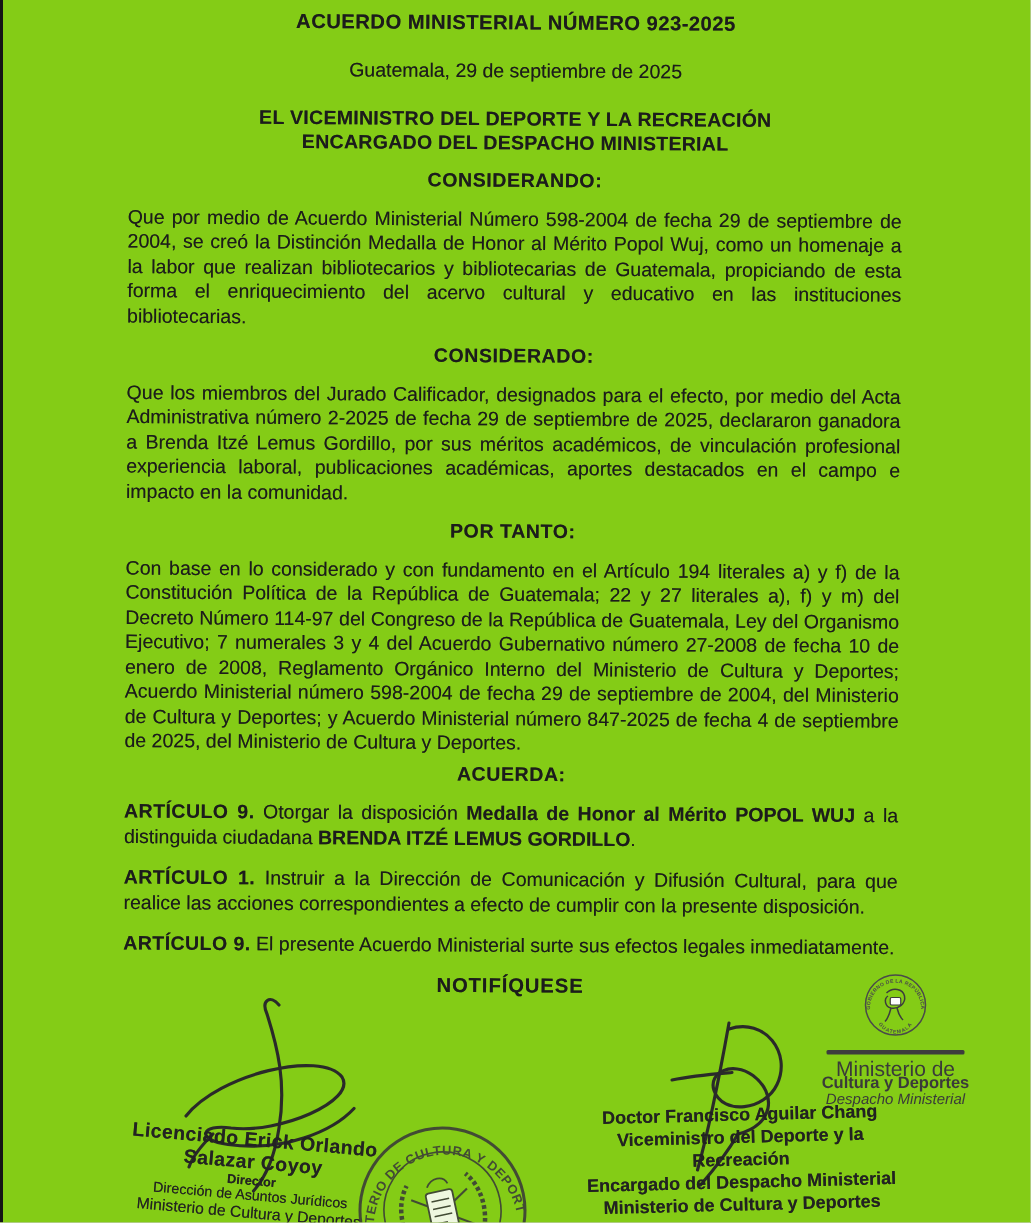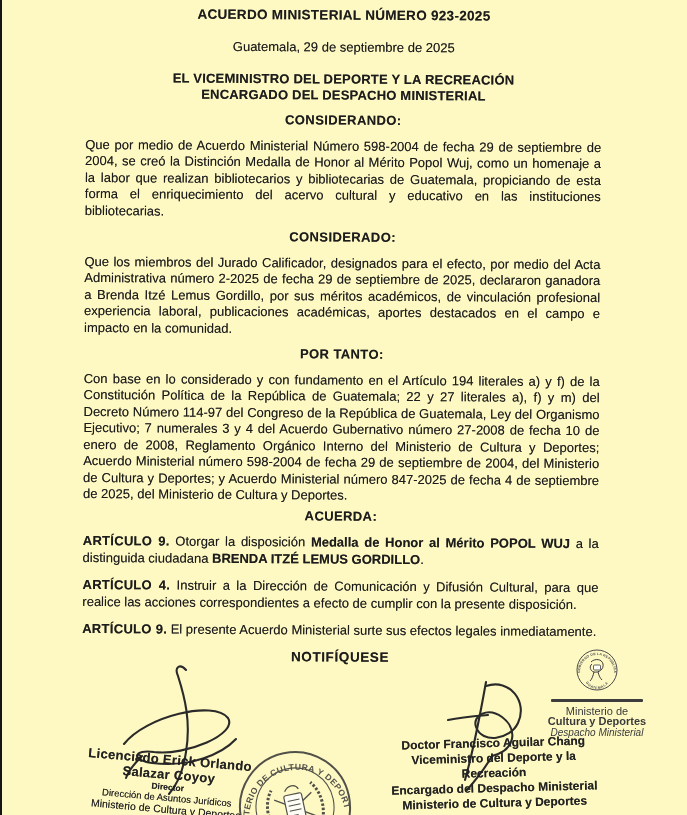--- a/index.html
+++ b/index.html
@@ -1,17 +1,17 @@
 <!DOCTYPE html>
 <html><head>
 <meta charset="utf-8">
 <style>
   html,body{margin:0;padding:0;background:#e8e8e8;}
   .page{
-    position:relative;width:687px;height:815px;background:#fef9c3;
+    position:relative;width:687px;height:815px;background:#84cc16;
     overflow:hidden;font-family:"Liberation Sans",sans-serif;color:#1c1c1c;
     box-shadow:0 0 4px rgba(0,0,0,.3);
   }
   .scan-edge{position:absolute;left:0;top:0;width:2px;height:815px;background:#151515;}
   .content{
     position:absolute;left:86px;top:6px;width:516px;
     transform:rotate(0.35deg);transform-origin:top left;
     text-shadow:0 0 .3px rgba(20,20,20,.55);
   }
   .doc-title{margin:0 0 17px;font-size:13.5px;font-weight:bold;text-align:center;letter-spacing:.3px;}
@@ -34,21 +34,21 @@
   .left-name .n3{font-size:8.5px;font-weight:bold;line-height:10px;}
   .left-name .n4{font-size:9.5px;line-height:11px;}
   .left-name .n5{font-size:10.5px;line-height:13px;}
   .right-name{
     position:absolute;left:378px;top:736px;width:232px;text-align:center;
     transform:rotate(-1.5deg);font-weight:bold;font-size:12px;line-height:15px;
     color:#222;text-shadow:0 0 .4px rgba(20,20,20,.6);
   }
   .gov-logo{position:absolute;left:545px;top:648px;width:104px;text-align:center;color:#3a3a3a;}
   .gov-logo .bar{width:92px;height:3px;background:#3d3d3d;margin:3px auto 4px;border-radius:1px;}
-  .gov-logo .g1{font-size:11px;line-height:10px;}
+  .gov-logo .g1{font-size:14px;line-height:10px;}
   .gov-logo .g2{font-size:11px;font-weight:bold;line-height:11px;}
   .gov-logo .g3{font-size:10px;line-height:11px;font-style:italic;}
   .stamp{position:absolute;left:236px;top:748px;transform:rotate(-12deg);opacity:.88;}
 </style>
 </head>
 <body>
 
 <div class="page">
   <div class="scan-edge"></div>
 
@@ -66,21 +66,21 @@
     <h2 class="sec">CONSIDERADO:</h2>
     <p class="body-par">Que los miembros del Jurado Calificador, designados para el efecto, por medio del Acta Administrativa número 2-2025 de fecha 29 de septiembre de 2025, declararon ganadora a Brenda Itzé Lemus Gordillo, por sus méritos académicos, de vinculación profesional experiencia laboral, publicaciones académicas, aportes destacados en el campo e impacto en la comunidad.</p>
 
     <h2 class="sec">POR TANTO:</h2>
     <p class="body-par par-last">Con base en lo considerado y con fundamento en el Artículo 194 literales a) y f) de la Constitución Política de la República de Guatemala; 22 y 27 literales a), f) y m) del Decreto Número 114-97 del Congreso de la República de Guatemala, Ley del Organismo Ejecutivo; 7 numerales 3 y 4 del Acuerdo Gubernativo número 27-2008 de fecha 10 de enero de 2008, Reglamento Orgánico Interno del Ministerio de Cultura y Deportes; Acuerdo Ministerial número 598-2004 de fecha 29 de septiembre de 2004, del Ministerio de Cultura y Deportes; y Acuerdo Ministerial número 847-2025 de fecha 4 de septiembre de 2025, del Ministerio de Cultura y Deportes.</p>
 
     <h2 class="sec">ACUERDA:</h2>
 
     <p class="article"><b class="lbl">ARTÍCULO 9.</b><span> Otorgar la disposición </span><b>Medalla de Honor al Mérito POPOL WUJ</b><span> a la distinguida ciudadana </span><b>BRENDA ITZÉ LEMUS GORDILLO</b><span>.</span></p>
 
-    <p class="article"><b class="lbl">ARTÍCULO 4.</b><span> Instruir a la Dirección de Comunicación y Difusión Cultural, para que realice las acciones correspondientes a efecto de cumplir con la presente disposición.</span></p>
+    <p class="article"><b class="lbl">ARTÍCULO 1.</b><span> Instruir a la Dirección de Comunicación y Difusión Cultural, para que realice las acciones correspondientes a efecto de cumplir con la presente disposición.</span></p>
 
     <p class="article"><b class="lbl">ARTÍCULO 9.</b><span> El presente Acuerdo Ministerial surte sus efectos legales inmediatamente.</span></p>
 
     <h2 class="notify">NOTIFÍQUESE</h2>
   </div>
 
   <svg class="sig-svg" style="left:112px;top:660px;" width="150" height="140" viewBox="0 0 150 140">
     <path d="M74,10 C68,3 62,7 66,16 C73,38 79,62 74,92 C71,112 64,126 57,134"></path>
     <path d="M12,84 C34,56 102,40 116,58 C126,74 74,96 42,92 C22,89 18,100 40,103 C78,108 110,94 124,79"></path>
     <path d="M30,96 C22,104 16,112 14,118"></path>

